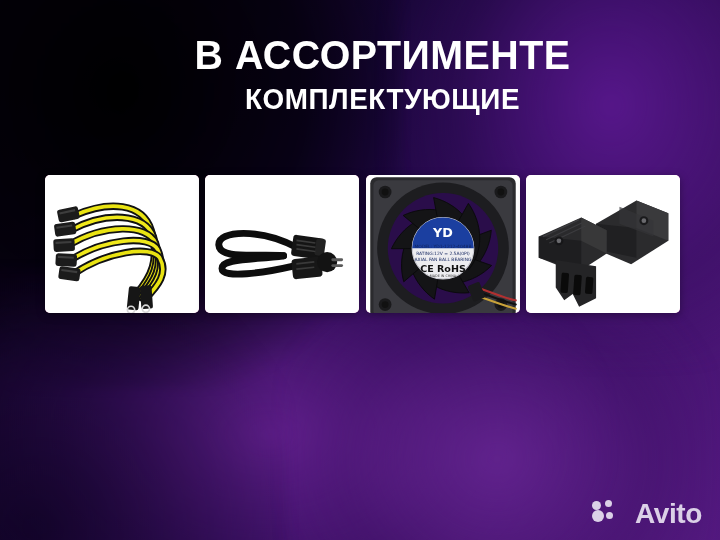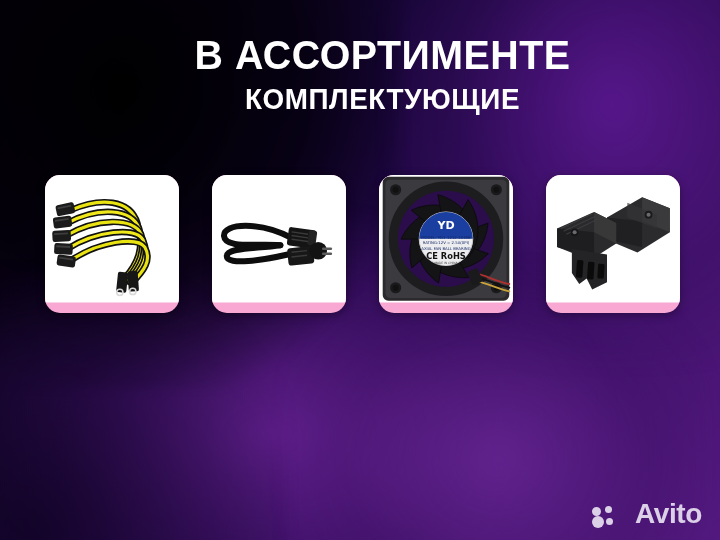--- a/index.html
+++ b/index.html
@@ -126,24 +126,24 @@
     left: 45px;
     top: 175px;
     width: 635px;
     height: 138px;
     display: flex;
     justify-content: space-between;
     z-index: 5;
   }
   .card {
     position: relative;
-    width: 134px;
+    width: 154px;
     height: 138px;
     background: #f9a8d4;
-    border-radius: 15px;
+    border-radius: 5px;
     overflow: hidden;
     box-shadow: 0 2px 8px rgba(0,0,0,0.35);
   }
   .card-img {
     position: absolute;
     inset: 0;
     display: block;
   }
 
   
@@ -165,21 +165,21 @@
     transform-origin: left center;
     white-space: nowrap;
   }
 
   
   .avito {
     position: absolute;
     right: 18px;
     bottom: 12px;
     display: flex;
-    align-items: flex-end;
+    align-items: flex-start;
     gap: 20px;
     z-index: 6;
     opacity: 0.93;
   }
   .avito-dots {
     position: relative;
     width: 23px;
     height: 22px;
   }
   .avito-dots i {

